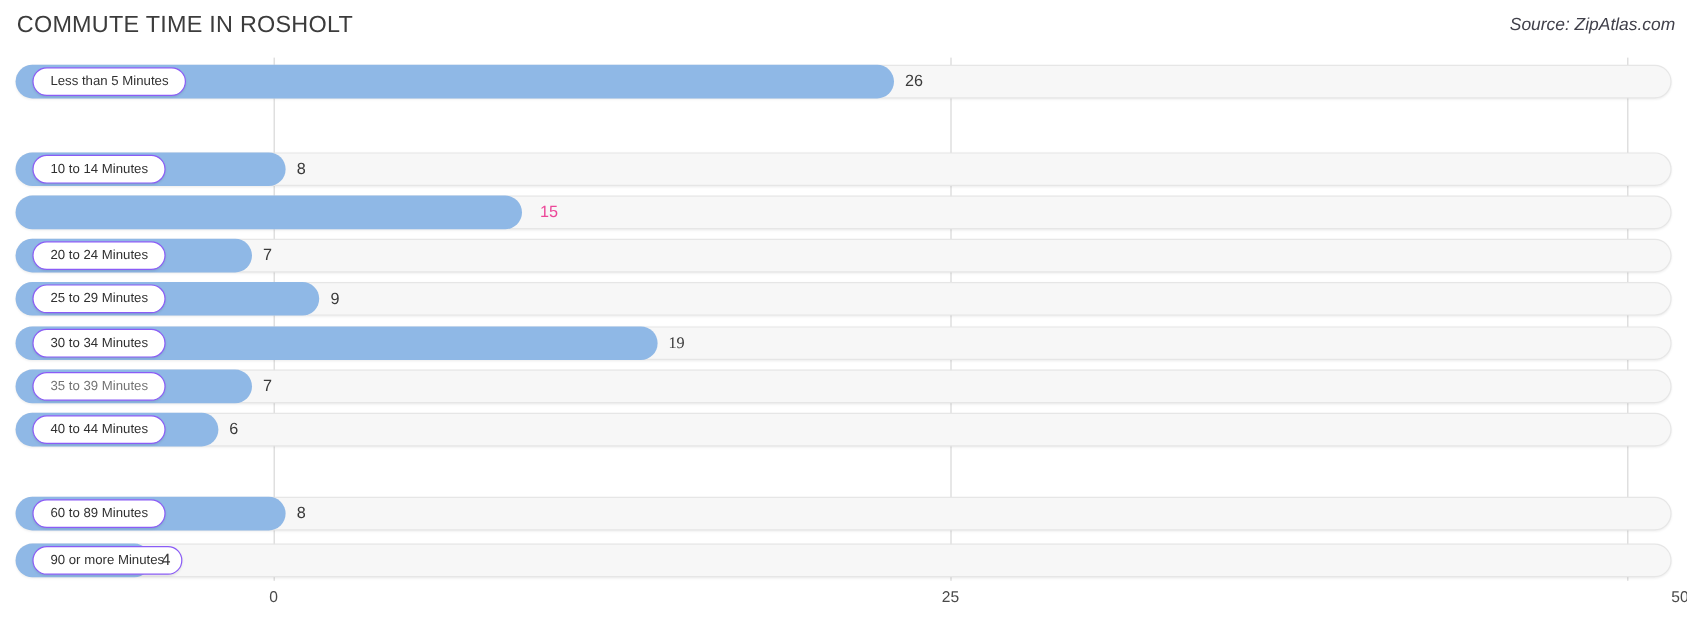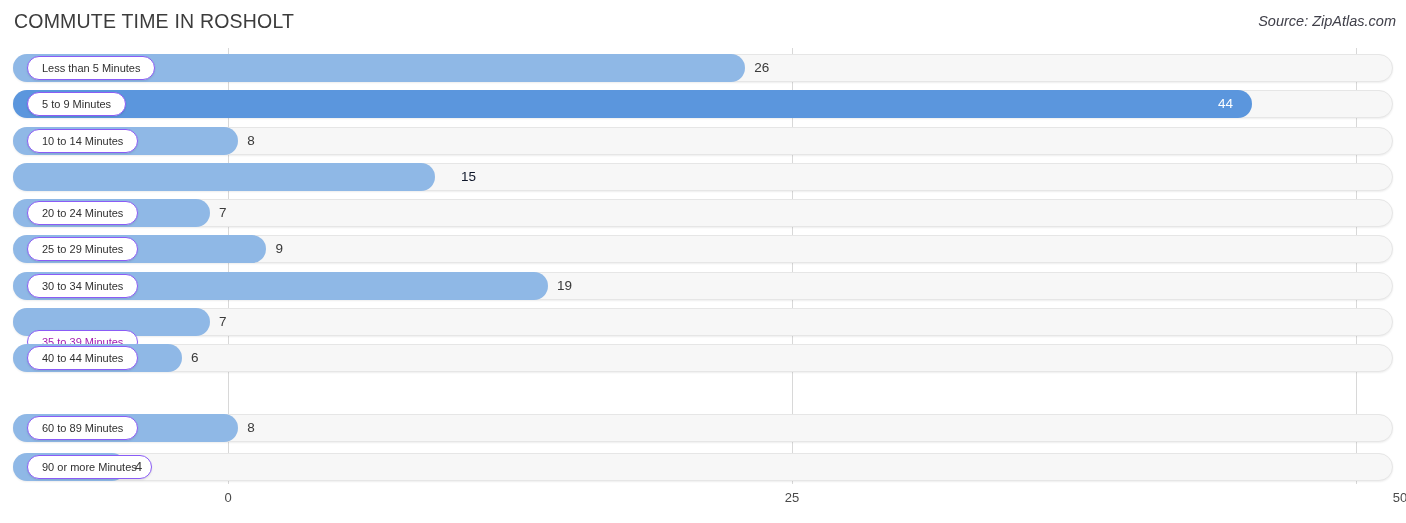--- a/index.html
+++ b/index.html
@@ -168,59 +168,53 @@
       <div class="gridline" style="left: 792px; background: rgb(216, 216, 216);"></div>
       <div class="gridline" style="left: 1356px; background: rgb(216, 216, 216);"></div>
     </div>
   <div class="rows">
       <div class="row" style="top: 10px;">
         <div class="track" style="background: rgb(247, 247, 247); border-color: rgb(230, 230, 230);"></div>
         <div class="bar" style="width: 732.136px; background: rgb(143, 184, 230);"></div>
         <div class="label-pill" style="color: rgb(48, 48, 48);">Less than 5 Minutes</div>
         <div class="bar-value" style="color: rgb(58, 58, 58); left: 741.136px;">26</div>
       </div>
-      <div class="row" style="top: 46.25px;">
-        <div class="track" style="background: rgb(247, 247, 247); border-color: rgb(230, 230, 230);"></div>
-        <div class="bar" style="width: 1239px; background: rgb(91, 150, 221);"></div>
-        <div class="label-pill" style="color: rgb(48, 48, 48);">5 to 9 Minutes</div>
-        <div class="bar-value inside" style="color: rgb(255, 255, 255); left: 1205px;">44</div>
-      </div>
       <div class="row" style="top: 82.5px;">
         <div class="track" style="background: rgb(247, 247, 247); border-color: rgb(230, 230, 230);"></div>
         <div class="bar" style="width: 225.273px; background: rgb(143, 184, 230);"></div>
         <div class="label-pill" style="color: rgb(48, 48, 48);">10 to 14 Minutes</div>
         <div class="bar-value" style="color: rgb(58, 58, 58); left: 234.273px;">8</div>
       </div>
       <div class="row" style="top: 118.75px;">
         <div class="track" style="background: rgb(247, 247, 247); border-color: rgb(230, 230, 230);"></div>
         <div class="bar" style="width: 422.386px; background: rgb(143, 184, 230);"></div>
-        <div class="bar-value" style="color: #0f172a; left: 448px;">15</div>
+        <div class="bar-value" style="color: #ec4899; left: 437px;">15</div>
       </div>
       <div class="row" style="top: 155px;">
         <div class="track" style="background: rgb(247, 247, 247); border-color: rgb(230, 230, 230);"></div>
         <div class="bar" style="width: 197.114px; background: rgb(143, 184, 230);"></div>
         <div class="label-pill" style="color: rgb(48, 48, 48);">20 to 24 Minutes</div>
         <div class="bar-value" style="color: rgb(58, 58, 58); left: 206.114px;">7</div>
       </div>
       <div class="row" style="top: 191.25px;">
         <div class="track" style="background: rgb(247, 247, 247); border-color: rgb(230, 230, 230);"></div>
         <div class="bar" style="width: 253.432px; background: rgb(143, 184, 230);"></div>
         <div class="label-pill" style="color: rgb(48, 48, 48);">25 to 29 Minutes</div>
         <div class="bar-value" style="color: rgb(58, 58, 58); left: 262.432px;">9</div>
       </div>
       <div class="row" style="top: 227.5px;">
         <div class="track" style="background: rgb(247, 247, 247); border-color: rgb(230, 230, 230);"></div>
         <div class="bar" style="width: 535.023px; background: rgb(143, 184, 230);"></div>
         <div class="label-pill" style="color: rgb(48, 48, 48);">30 to 34 Minutes</div>
-        <div class="bar-value" style="color: rgb(58, 58, 58); left: 544.023px;">19</div>
+        <div class="bar-value" style="color: rgb(58, 58, 58); left: 544.023px; font-family: Liberation Serif, serif;">19</div>
       </div>
       <div class="row" style="top: 263.75px;">
         <div class="track" style="background: rgb(247, 247, 247); border-color: rgb(230, 230, 230);"></div>
         <div class="bar" style="width: 197.114px; background: rgb(143, 184, 230);"></div>
-        <div class="label-pill" style="color: #a21caf; margin-top: 20px;">35 to 39 Minutes</div>
+        <div class="label-pill" style="color: #737373;">35 to 39 Minutes</div>
         <div class="bar-value" style="color: rgb(58, 58, 58); left: 206.114px;">7</div>
       </div>
       <div class="row" style="top: 300px;">
         <div class="track" style="background: rgb(247, 247, 247); border-color: rgb(230, 230, 230);"></div>
         <div class="bar" style="width: 168.955px; background: rgb(143, 184, 230);"></div>
         <div class="label-pill" style="color: rgb(48, 48, 48);">40 to 44 Minutes</div>
         <div class="bar-value" style="color: rgb(58, 58, 58); left: 177.955px;">6</div>
       </div>
       <div class="row" style="top: 370px;">
         <div class="track" style="background: rgb(247, 247, 247); border-color: rgb(230, 230, 230);"></div>

